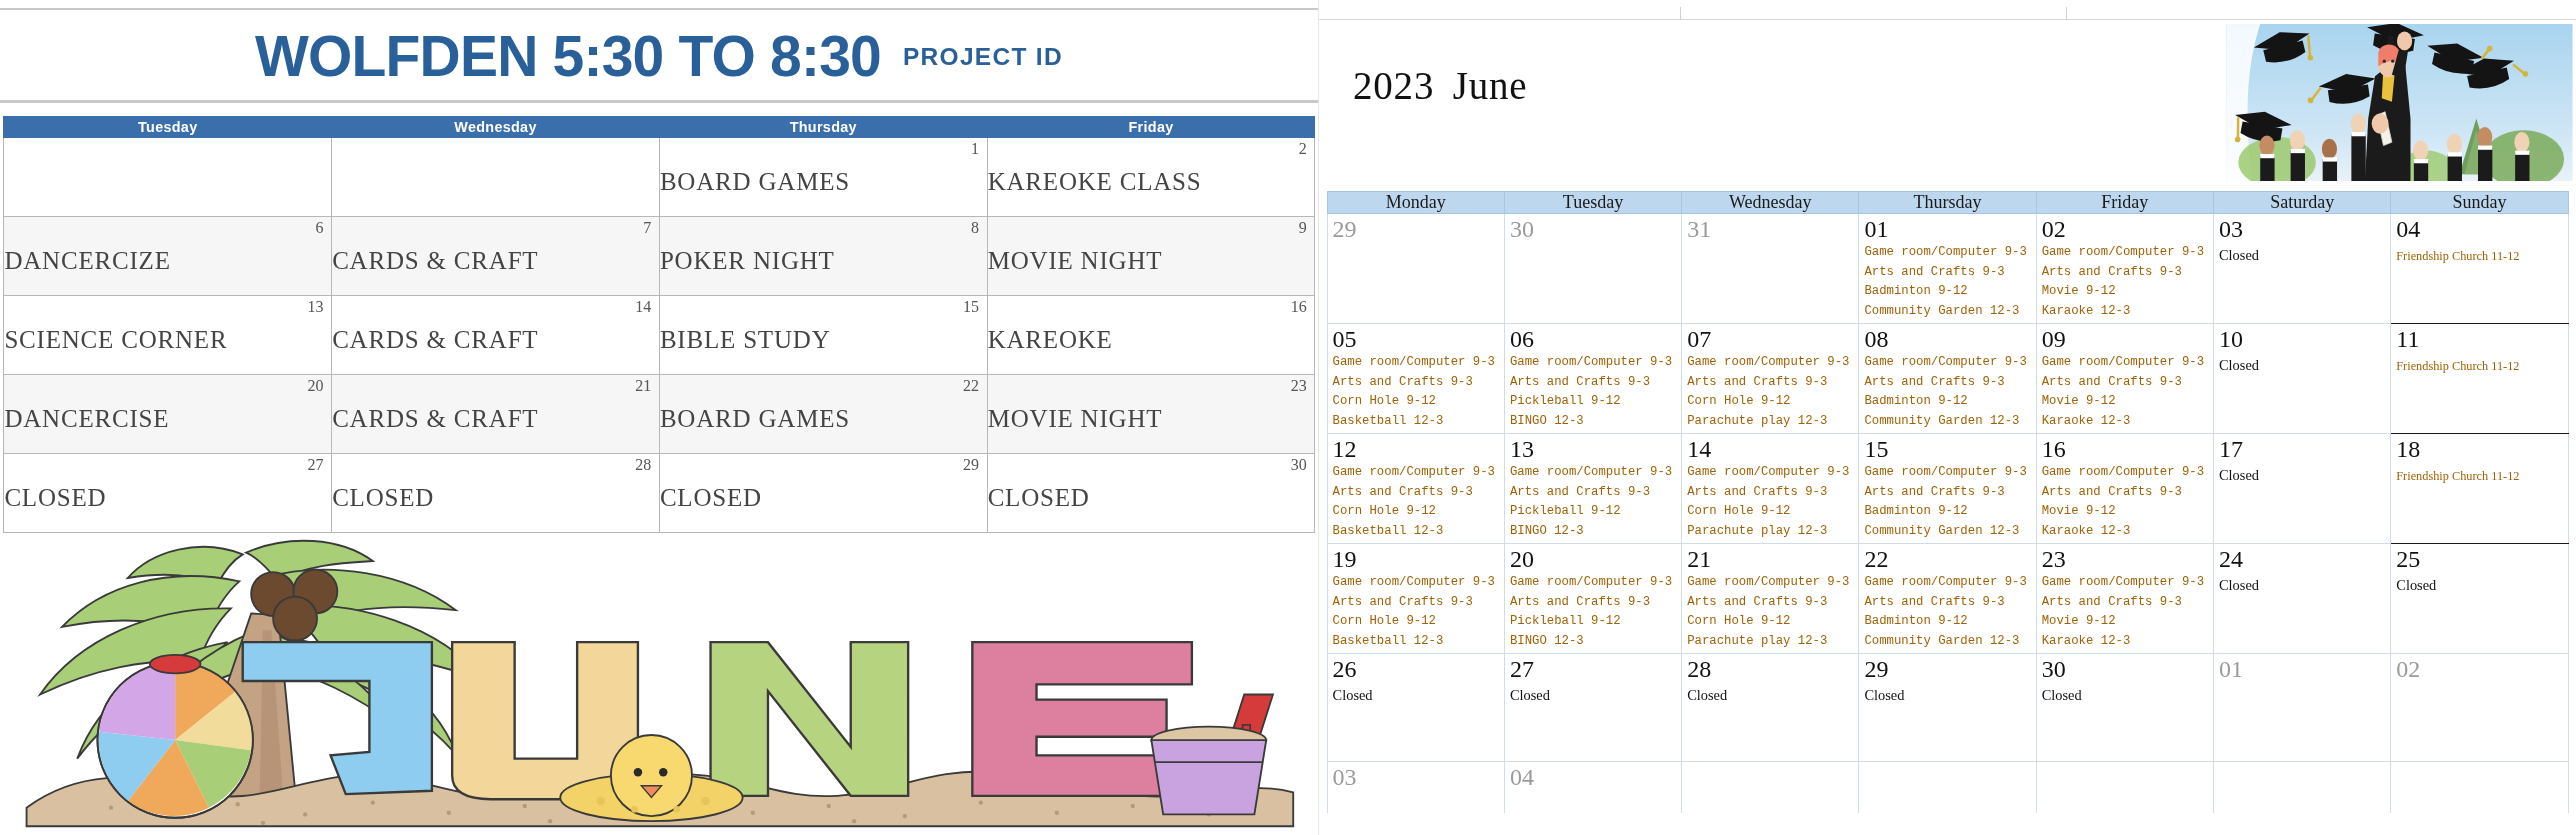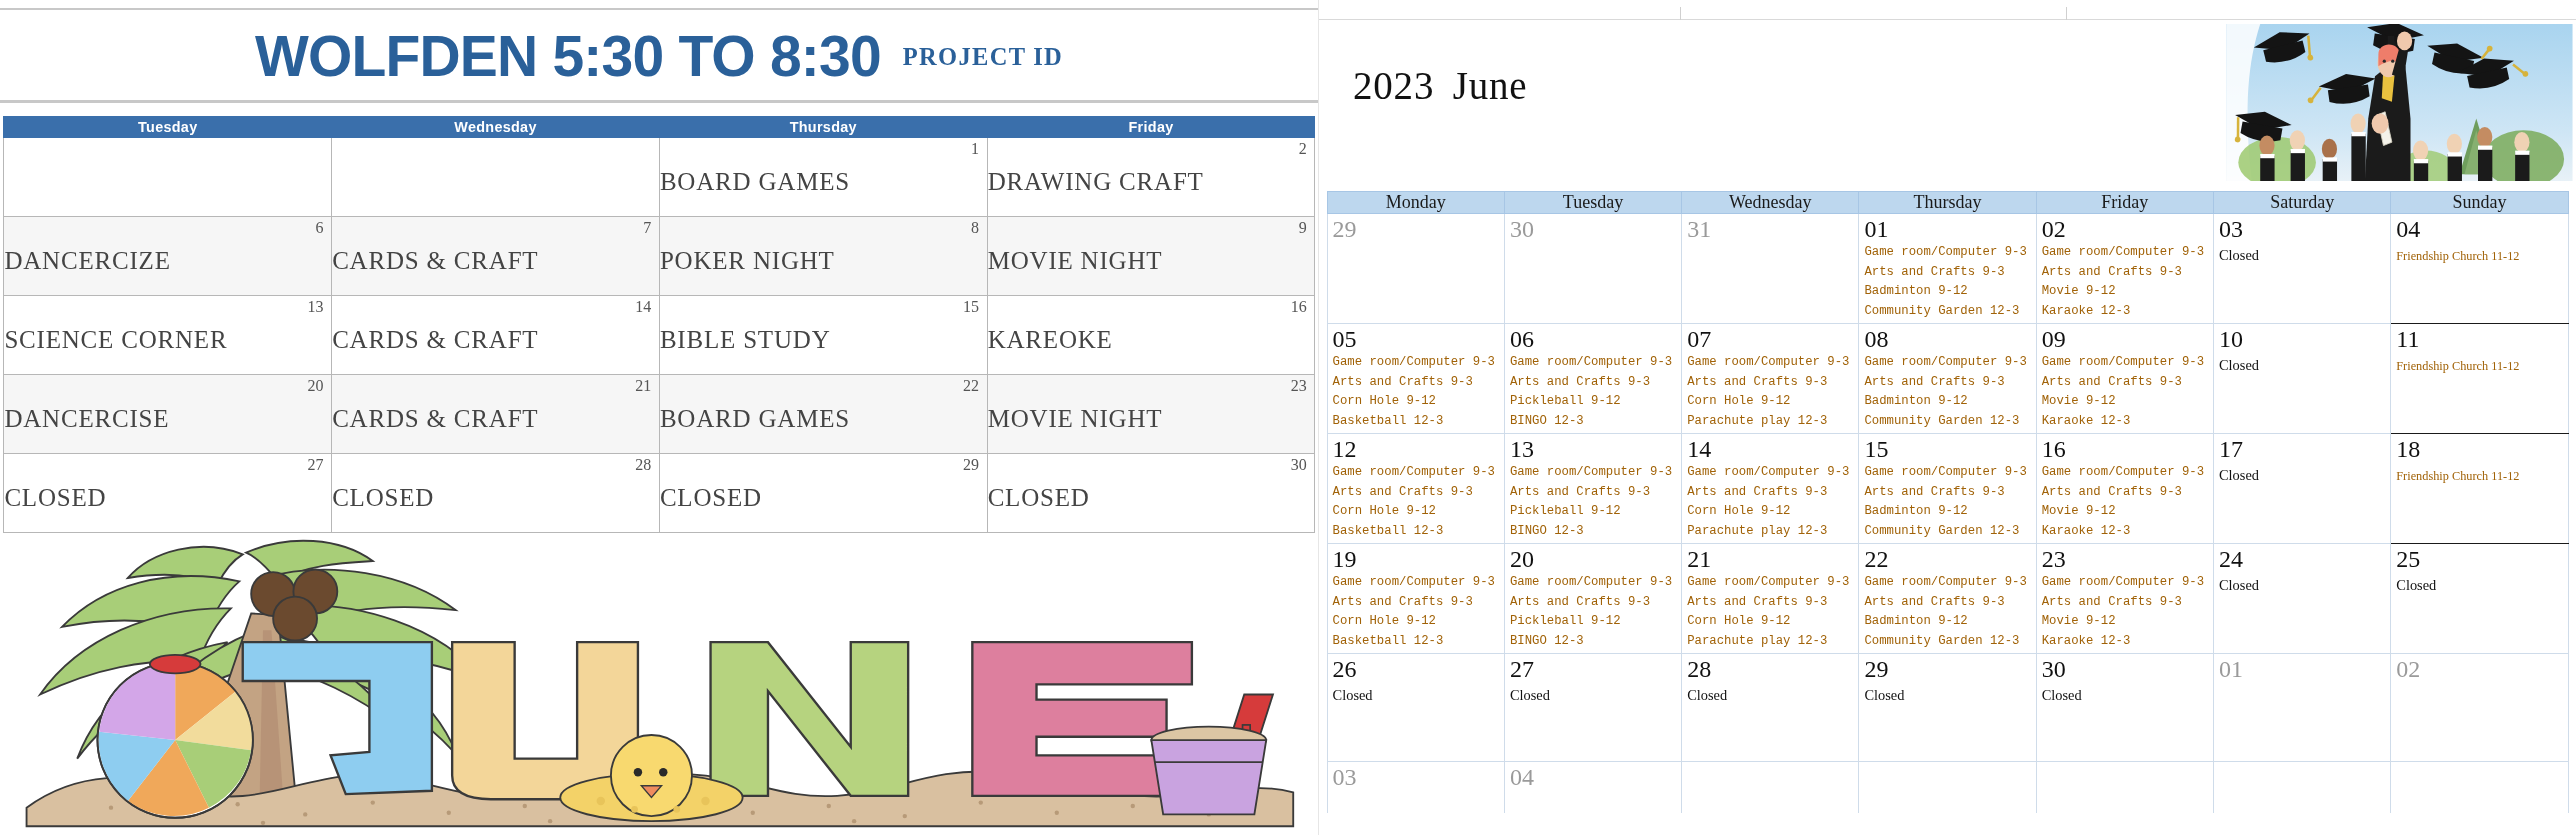--- a/index.html
+++ b/index.html
@@ -36,21 +36,21 @@
   .title-main {
     font-family:"Liberation Sans", sans-serif;
     font-weight:bold;
     font-size:57px;
     letter-spacing:-0.8px;
     color:#2a6099;
     line-height:1;
     white-space:nowrap;
   }
   .title-sub {
-    font-family:Liberation Serif, serif;
+    font-family:Liberation Sans, sans-serif;
     font-weight:bold;
     font-size:24.5px;
     letter-spacing:1.3px;
     color:#2a6099;
     margin-left:22px;
     white-space:nowrap;
     text-align:center;
   }
 
   
@@ -231,21 +231,21 @@
           <td>
               <span class="daynum"></span>
               <span class="actlabel"></span>
             </td>
           <td>
               <span class="daynum">1</span>
               <span class="actlabel">BOARD GAMES</span>
             </td>
           <td>
               <span class="daynum">2</span>
-              <span class="actlabel">DRAWING CRAFT</span>
+              <span class="actlabel">KAREOKE CLASS</span>
             </td>
         </tr>
         <tr class="shaded">
           <td>
               <span class="daynum">6</span>
               <span class="actlabel">DANCERCIZE</span>
             </td>
           <td>
               <span class="daynum">7</span>
               <span class="actlabel">CARDS &amp; CRAFT</span>

